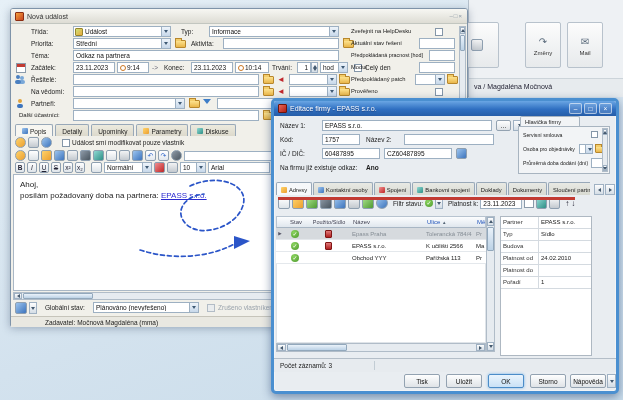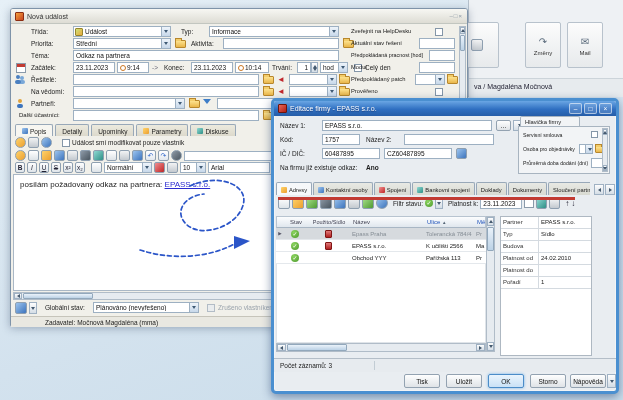--- a/index.html
+++ b/index.html
@@ -321,21 +321,22 @@
             <i class="da"></i>
         </div>
         <div class="fld" style="position:static;width:62px;height:11px">Arial</div>
         <div class="cmb" style="position:static;width:42px;height:11px;margin-left:2px">
           <span class="cv">ABC abc</span>
             <i class="da"></i>
         </div>
       </div>
 
       <div id="editor">
-        <div><span>posílám požadovaný odkaz na partnera: </span><a href="#">EPASS s.r.o.</a></div>
+        <div>Ahoj,</div>
+        <div><span>posílám požadovaný doba na partnera: </span><a href="#">EPASS s.r.o.</a></div>
       </div>
 
       <div id="evhs">
         <div class="sbx" style="left:0;top:0;width:8px;height:6px">
             <i class="tlf"></i>
           </div>
         <div class="thm" style="left:9px;top:0;width:70px;height:6px"></div>
       </div>
 
       <div id="evbbar">

